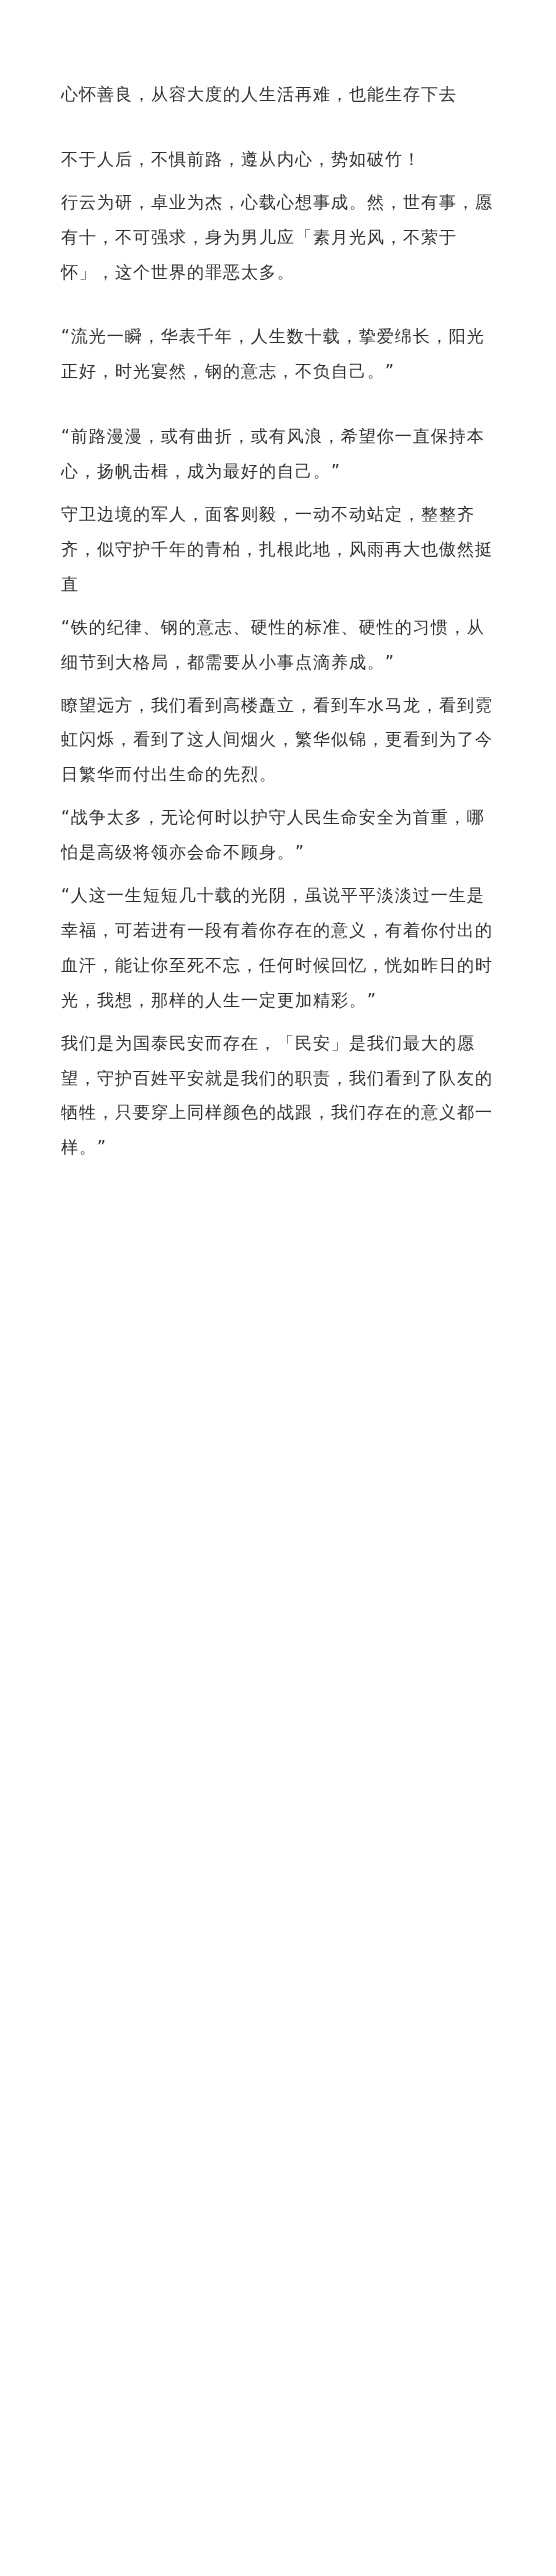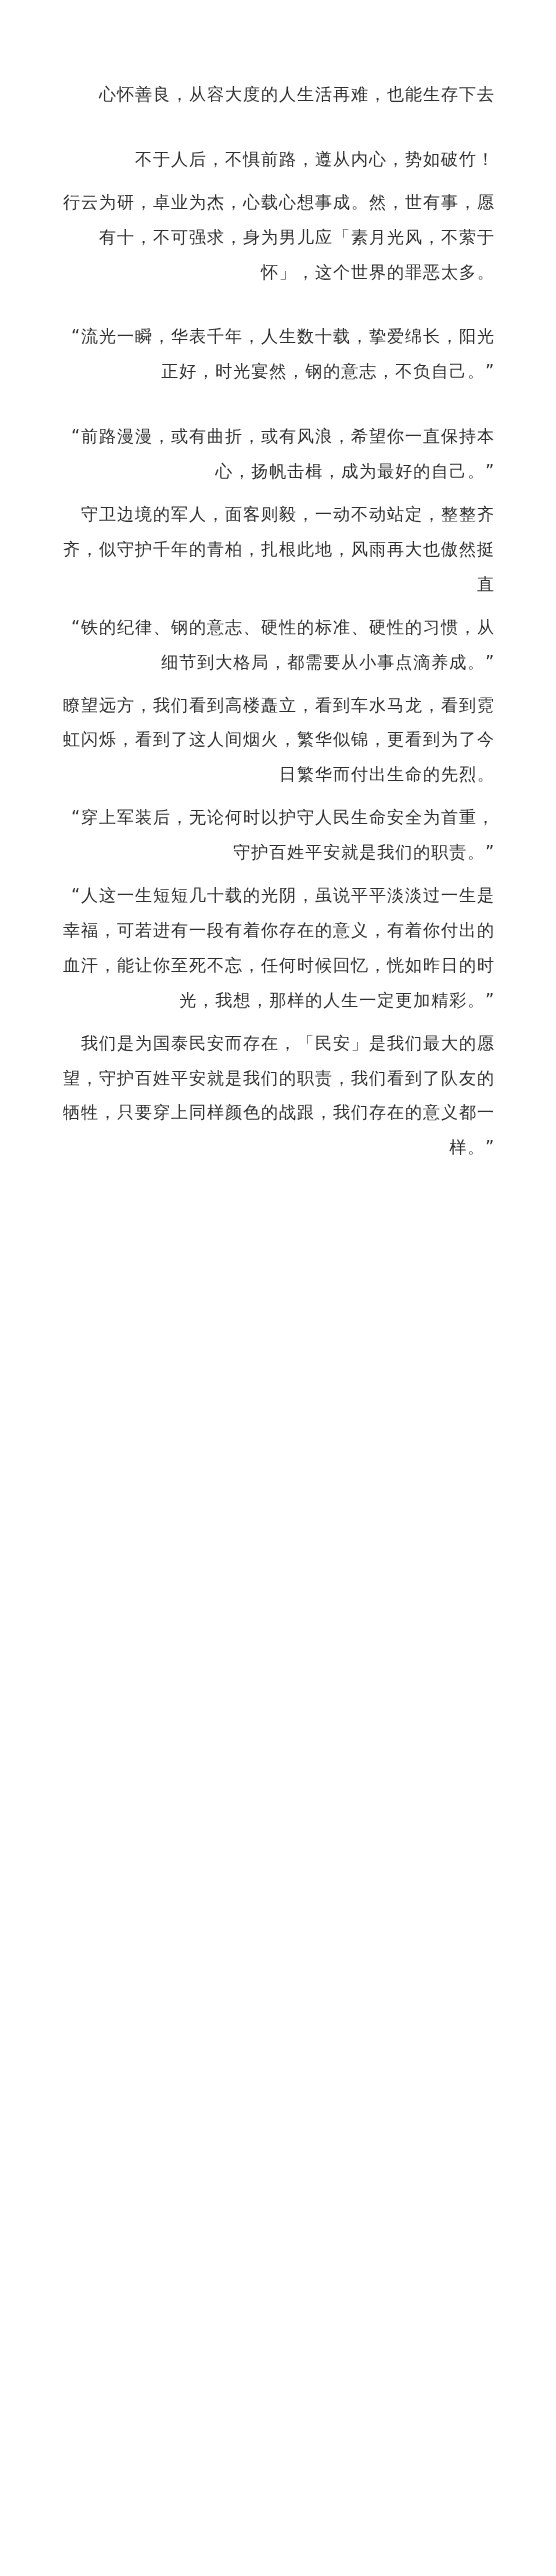--- a/index.html
+++ b/index.html
@@ -18,21 +18,21 @@
     background: #ffffff;
     box-sizing: border-box;
     padding: 77px 61px 62px 61px;
   }
   .doc-body {
     color: #2f2f2f;
     font-family: "DejaVu Sans", sans-serif;
     font-size: 17px;
     line-height: 2.05;
     letter-spacing: 1px;
-    text-align: right;
+    text-align: left;
   }
   .para {
     margin: 0 0 8.2px 0;
     white-space: pre-wrap;
     word-break: break-all;
   }
   .para.gap-after {
     margin-bottom: 30px;
   }
   .para.indent {
@@ -45,18 +45,18 @@
 <div class="page">
   <div class="doc-body">
     <p class="para gap-after">心怀善良，从容大度的人生活再难，也能生存下去</p>
     <p class="para">不于人后，不惧前路，遵从内心，势如破竹！</p>
     <p class="para gap-after">行云为研，卓业为杰，心载心想事成。然，世有事，愿有十，不可强求，身为男儿应「素月光风，不萦于怀」，这个世界的罪恶太多。</p>
     <p class="para gap-after">“流光一瞬，华表千年，人生数十载，挚爱绵长，阳光正好，时光宴然，钢的意志，不负自己。”</p>
     <p class="para">“前路漫漫，或有曲折，或有风浪，希望你一直保持本心，扬帆击楫，成为最好的自己。”</p>
     <p class="para">守卫边境的军人，面客则毅，一动不动站定，整整齐齐，似守护千年的青柏，扎根此地，风雨再大也傲然挺直</p>
     <p class="para">“铁的纪律、钢的意志、硬性的标准、硬性的习惯，从细节到大格局，都需要从小事点滴养成。”</p>
     <p class="para">瞭望远方，我们看到高楼矗立，看到车水马龙，看到霓虹闪烁，看到了这人间烟火，繁华似锦，更看到为了今日繁华而付出生命的先烈。</p>
-    <p class="para">“穿上军装后，无论何时以护守人民生命安全为首重，守护百姓平安就是我们的职责。”</p>
+    <p class="para">“战争太多，无论何时以护守人民生命安全为首重，哪怕是高级将领亦会命不顾身。”</p>
     <p class="para">“人这一生短短几十载的光阴，虽说平平淡淡过一生是幸福，可若进有一段有着你存在的意义，有着你付出的血汗，能让你至死不忘，任何时候回忆，恍如昨日的时光，我想，那样的人生一定更加精彩。”</p>
     <p class="para">我们是为国泰民安而存在，「民安」是我们最大的愿望，守护百姓平安就是我们的职责，我们看到了队友的牺牲，只要穿上同样颜色的战跟，我们存在的意义都一样。”</p>
   </div>
 </div>
 
 
 </body></html>

